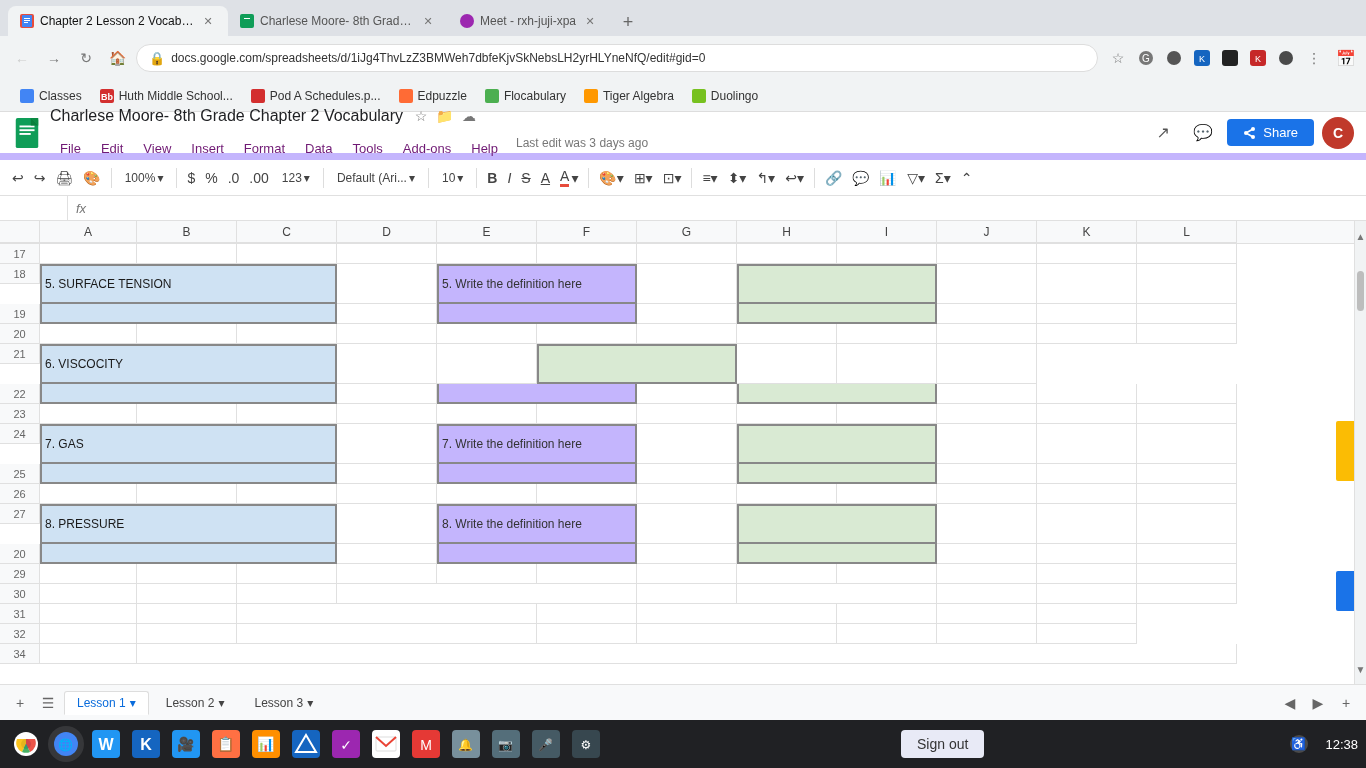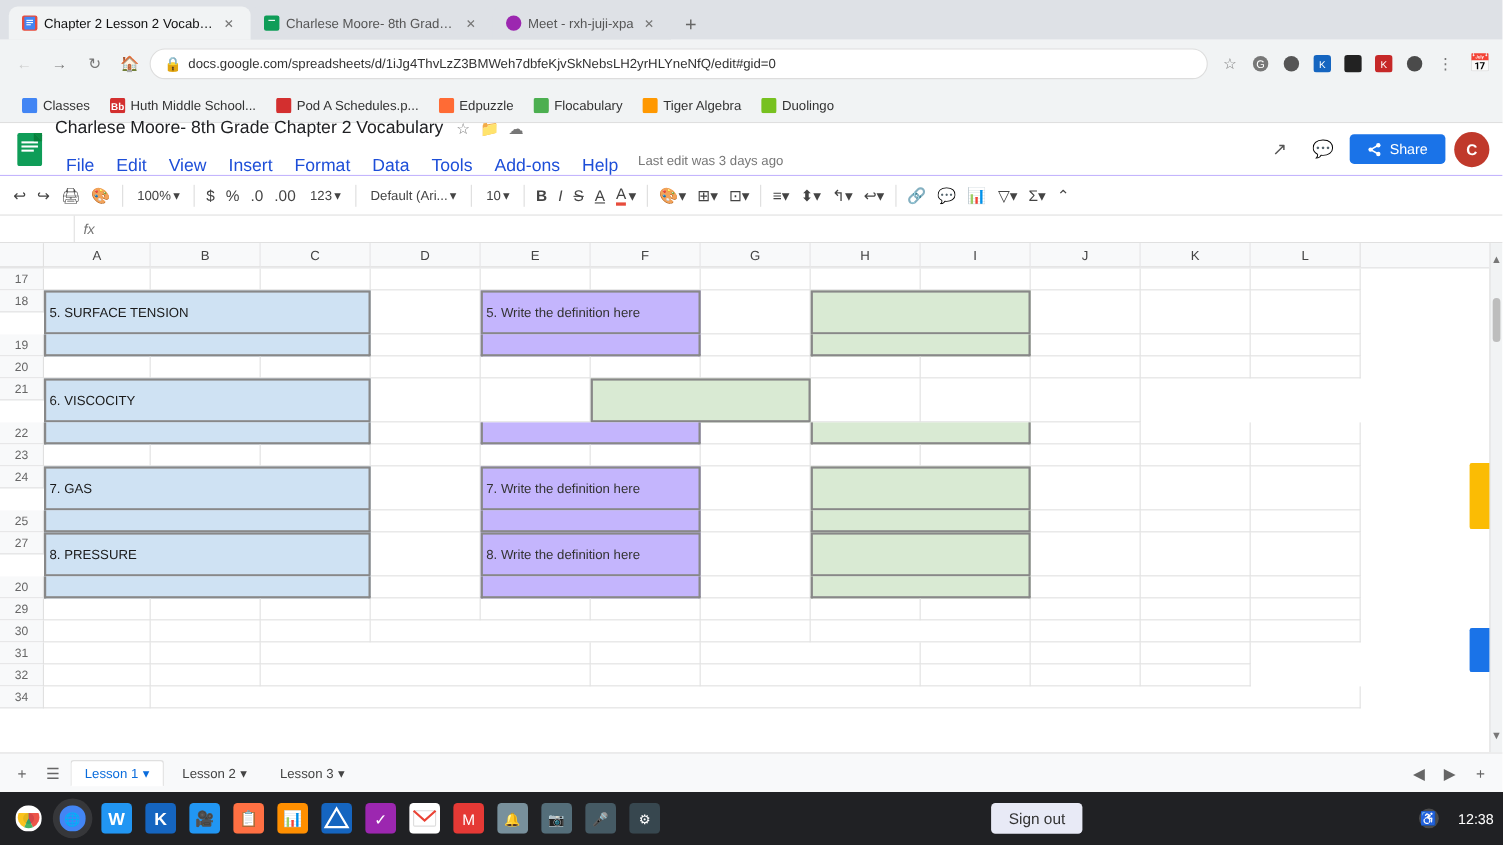--- a/index.html
+++ b/index.html
@@ -92,30 +92,30 @@
     
     .sheets-app { display: flex; flex-direction: column; height: calc(768px - 112px); background: #fff; }
 
     
     .sheets-header {
       display: flex;
       align-items: center;
       padding: 4px 12px;
       gap: 8px;
       height: 48px;
-      border-bottom: 1px solid #c4b5fd;
+      border-bottom: 7px solid #c4b5fd;
     }
     .sheets-logo { width: 30px; height: 38px; display: flex; align-items: center; justify-content: center; }
     .sheets-logo svg { width: 24px; height: 30px; }
     .sheets-title-area { flex: 1; display: flex; flex-direction: column; }
     .sheets-title { font-size: 16px; color: #202124; font-weight: 500; display: flex; align-items: center; gap: 6px; }
     .sheets-title-icons { display: flex; gap: 4px; }
     .title-icon { width: 20px; height: 20px; display: flex; align-items: center; justify-content: center; color: #777; font-size: 14px; cursor: pointer; }
     .sheets-menu { display: flex; gap: 0; }
-    .menu-item { padding: 4px 10px; font-size: 16px; color: #1d4ed8; cursor: pointer; border-radius: 4px; margin-top: 11px; }
+    .menu-item { padding: 4px 10px; font-size: 13px; color: #701a75; cursor: pointer; border-radius: 4px; margin-top: 11px; }
     .last-edit { font-size: 12px; color: #777; margin-left: 8px; }
     .header-actions { display: flex; align-items: center; gap: 8px; }
     .sheets-action-icon { width: 32px; height: 32px; display: flex; align-items: center; justify-content: center; color: #555; font-size: 16px; cursor: pointer; border-radius: 50%; }
     .share-btn {
       background: #1a73e8;
       color: #fff;
       border: none;
       border-radius: 4px;
       padding: 6px 16px;
       font-size: 13px;
@@ -759,20 +759,35 @@
           <div class="grid-cell cell-term" style="width:297px; border: 2px solid #888; border-top: none; height:20px;"></div>
           <div class="grid-cell" style="width:100px;"></div>
           <div class="grid-cell cell-def" style="width:200px; border: 2px solid #888; border-top: none; height:20px;"></div>
           <div class="grid-cell" style="width:100px;"></div>
           <div class="grid-cell cell-ans" style="width:200px; border: 2px solid #888; border-top: none; height:20px;"></div>
           <div class="grid-cell" style="width:100px;"></div>
           <div class="grid-cell" style="width:100px;"></div>
           <div class="grid-cell" style="width:100px;"></div>
         </div>
 
+        <div class="grid-row">
+          <div class="row-num">26</div>
+          <div class="grid-cell" style="width:97px;"></div>
+          <div class="grid-cell" style="width:100px;"></div>
+          <div class="grid-cell" style="width:100px;"></div>
+          <div class="grid-cell" style="width:100px;"></div>
+          <div class="grid-cell" style="width:100px;"></div>
+          <div class="grid-cell" style="width:100px;"></div>
+          <div class="grid-cell" style="width:100px;"></div>
+          <div class="grid-cell" style="width:100px;"></div>
+          <div class="grid-cell" style="width:100px;"></div>
+          <div class="grid-cell" style="width:100px;"></div>
+          <div class="grid-cell" style="width:100px;"></div>
+          <div class="grid-cell" style="width:100px;"></div>
+        </div>
 
         <div class="grid-row">
           <div class="row-num">27</div>
           <div class="grid-cell cell-term" style="width:297px; border: 2px solid #888; height: 40px;">
             <span>8. PRESSURE</span>
           </div>
           <div class="grid-cell" style="width:100px; height:40px;"></div>
           <div class="grid-cell cell-def" style="width:200px; border: 2px solid #888; height: 40px;">
             <span>8. Write the definition here</span>
           </div>

